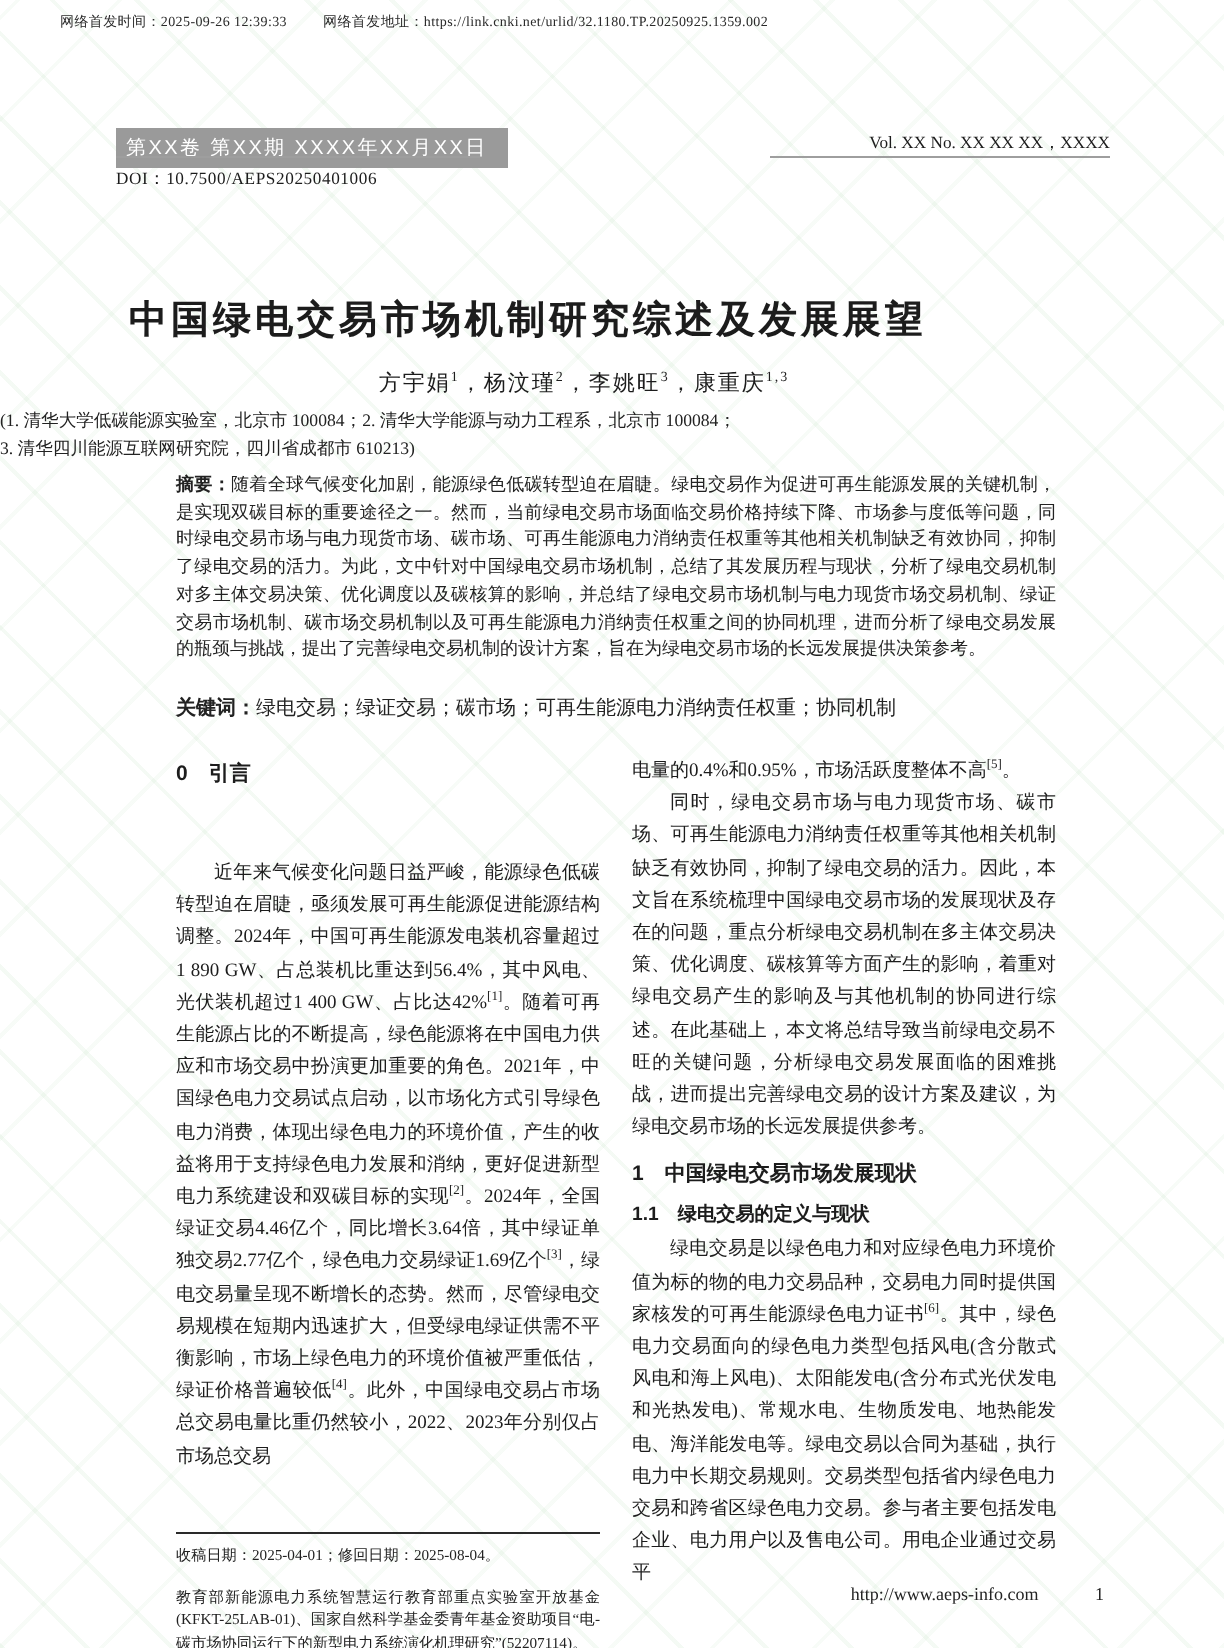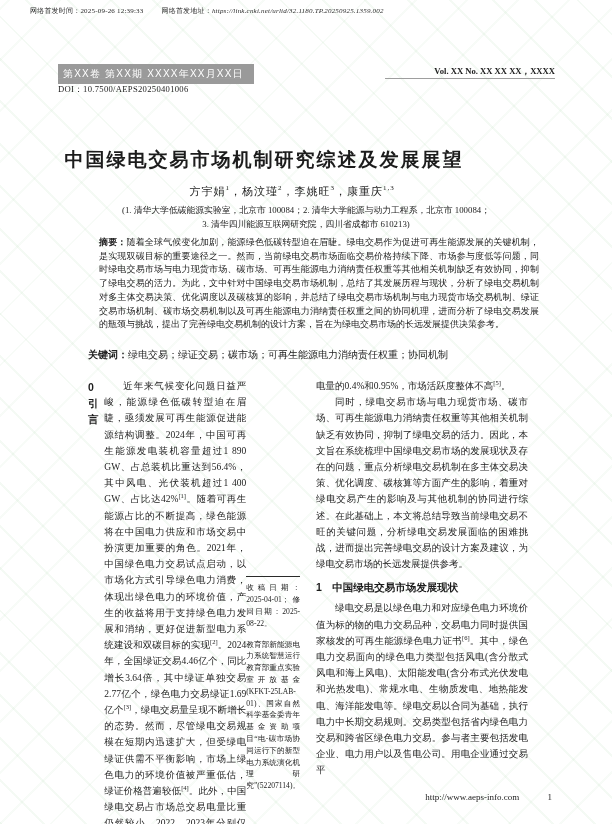--- a/index.html
+++ b/index.html
@@ -12,59 +12,59 @@
     position:absolute;inset:0;overflow:hidden;
     background-image:
       repeating-linear-gradient(45deg, rgba(150,205,150,0.10) 0 2px, transparent 2px 30px),
       repeating-linear-gradient(-45deg, rgba(150,205,150,0.07) 0 2px, transparent 2px 36px);
   }
   .prepub{
     position:absolute;top:6px;left:30px;font-size:7px;color:#2a2a2a;
     letter-spacing:0.2px;white-space:nowrap;
   }
   .prepub .gap{display:inline-block;width:18px;}
-  .prepub a{color:#2a2a2a;text-decoration:none;font-style:italic;}
+  .prepub a{color:#2a2a2a;text-decoration:none;}
 
   .header{position:absolute;top:63px;left:58px;right:57px;height:42px;}
   .issue-box{
     position:absolute;left:0;top:1px;background:#9a9a9a;color:#ffffff;
     font-family:"Liberation Sans",sans-serif;font-size:10px;
     padding:3px 10px 3px 5px;letter-spacing:1.2px;white-space:nowrap;
   }
   .rule-left{position:absolute;left:0;top:15px;width:182px;border-top:1px solid #9e9e9e;}
   .rule-right{position:absolute;right:0;top:15px;width:170px;border-top:1px solid #9e9e9e;}
   .doi{position:absolute;left:0;top:21px;font-size:8.6px;letter-spacing:0.3px;white-space:nowrap;}
   .logo-block{position:absolute;left:50%;transform:translateX(-50%);top:-4px;text-align:center;white-space:nowrap;}
   .logo-cn{font-size:17px;font-weight:bold;font-style:italic;letter-spacing:2.5px;line-height:1.2;}
   .logo-en{font-size:6.3px;color:#555;margin-top:1px;letter-spacing:0.3px;}
-  .vol{position:absolute;right:0;top:3px;font-size:8.6px;white-space:nowrap;font-weight:bold;}
+  .vol{position:absolute;right:0;top:3px;font-size:8.6px;white-space:nowrap;}
 
   .title{
     position:absolute;top:147px;left:0;width:528px;text-align:center;
     font-size:19px;font-weight:bold;letter-spacing:2px;
     font-family:"Liberation Sans","DejaVu Sans",sans-serif;
   }
   .authors{position:absolute;top:184px;left:0;width:584px;text-align:center;font-size:11px;letter-spacing:1px;}
   .authors sup{font-size:7px;}
-  .affils{position:absolute;top:204px;left:0;width:612px;text-align:center;font-size:8.8px;line-height:1.55;color:#222;}
+  .affils{position:absolute;top:204px;left:0;width:612px;font-size:8.8px;line-height:1.55;color:#222;}
 
   .abstract{
     position:absolute;top:236px;left:88px;width:440px;
-    font-size:9px;line-height:13.7px;text-align:justify;color:#222;margin-left:11px;
+    font-size:9px;line-height:13.7px;text-align:justify;color:#222;
   }
   .abstract .lbl{font-weight:bold;}
   .keywords{
     position:absolute;top:348px;left:88px;width:440px;
     font-size:10px;line-height:13px;text-align:justify;color:#222;
   }
   .keywords .lbl{font-weight:bold;}
 
   .columns{position:absolute;top:378px;left:88px;width:440px;display:flex;gap:16px;}
   .col{width:212px;font-size:9.5px;line-height:16.2px;text-align:justify;}
-  .col-left{display:flex;flex-direction:row;height:414px;}
+  .col-left{display:flex;flex-direction:column;height:414px;gap:29px;}
   .h-sec{
     font-family:"Liberation Sans","DejaVu Sans",sans-serif;font-weight:bold;
     font-size:10.5px;text-indent:0;margin:1px 0 5px 0;line-height:16px;text-align:left;
   }
   .h-sec2{
     font-family:"Liberation Sans","DejaVu Sans",sans-serif;font-weight:bold;
     font-size:9.6px;text-indent:0;margin:3px 0 2px 0;line-height:15px;text-align:left;
   }
   .col p{margin:0;text-indent:2em;}
   .col p.noindent{text-indent:0;}
@@ -118,29 +118,30 @@
   <div class="keywords">
     <span class="lbl">关键词：</span><span>绿电交易；绿证交易；碳市场；可再生能源电力消纳责任权重；协同机制</span>
   </div>
 
   <div class="columns">
 
     <div class="col col-left">
       <div class="h-sec">0　引言</div>
       <p>近年来气候变化问题日益严峻，能源绿色低碳转型迫在眉睫，亟须发展可再生能源促进能源结构调整。2024年，中国可再生能源发电装机容量超过1 890 GW、占总装机比重达到56.4%，其中风电、光伏装机超过1 400 GW、占比达42%<sup>[1]</sup>。随着可再生能源占比的不断提高，绿色能源将在中国电力供应和市场交易中扮演更加重要的角色。2021年，中国绿色电力交易试点启动，以市场化方式引导绿色电力消费，体现出绿色电力的环境价值，产生的收益将用于支持绿色电力发展和消纳，更好促进新型电力系统建设和双碳目标的实现<sup>[2]</sup>。2024年，全国绿证交易4.46亿个，同比增长3.64倍，其中绿证单独交易2.77亿个，绿色电力交易绿证1.69亿个<sup>[3]</sup>，绿电交易量呈现不断增长的态势。然而，尽管绿电交易规模在短期内迅速扩大，但受绿电绿证供需不平衡影响，市场上绿色电力的环境价值被严重低估，绿证价格普遍较低<sup>[4]</sup>。此外，中国绿电交易占市场总交易电量比重仍然较小，2022、2023年分别仅占市场总交易</p>
       <div class="footnote">
-        <p>收稿日期：2025-04-01；修回日期：2025-08-22。</p>
+        <p>收稿日期：2025-04-01；修回日期：2025-08-04。</p>
         <p class="fund">教育部新能源电力系统智慧运行教育部重点实验室开放基金(KFKT-25LAB-01)、国家自然科学基金委青年基金资助项目“电-碳市场协同运行下的新型电力系统演化机理研究”(52207114)。</p>
       </div>
     </div>
 
     <div class="col">
       <p class="noindent">电量的0.4%和0.95%，市场活跃度整体不高<sup>[5]</sup>。</p>
       <p>同时，绿电交易市场与电力现货市场、碳市场、可再生能源电力消纳责任权重等其他相关机制缺乏有效协同，抑制了绿电交易的活力。因此，本文旨在系统梳理中国绿电交易市场的发展现状及存在的问题，重点分析绿电交易机制在多主体交易决策、优化调度、碳核算等方面产生的影响，着重对绿电交易产生的影响及与其他机制的协同进行综述。在此基础上，本文将总结导致当前绿电交易不旺的关键问题，分析绿电交易发展面临的困难挑战，进而提出完善绿电交易的设计方案及建议，为绿电交易市场的长远发展提供参考。</p>
       <div class="h-sec" style="margin-top:7px;">1　中国绿电交易市场发展现状</div>
+      <div class="h-sec2">1.1　绿电交易的定义与现状</div>
       <p>绿电交易是以绿色电力和对应绿色电力环境价值为标的物的电力交易品种，交易电力同时提供国家核发的可再生能源绿色电力证书<sup>[6]</sup>。其中，绿色电力交易面向的绿色电力类型包括风电(含分散式风电和海上风电)、太阳能发电(含分布式光伏发电和光热发电)、常规水电、生物质发电、地热能发电、海洋能发电等。绿电交易以合同为基础，执行电力中长期交易规则。交易类型包括省内绿色电力交易和跨省区绿色电力交易。参与者主要包括发电企业、电力用户以及售电公司。用电企业通过交易平</p>
     </div>
 
   </div>
 
   <div class="footer">
     <a href="#">http://www.aeps-info.com</a>
     <span class="pageno">1</span>
   </div>
 

